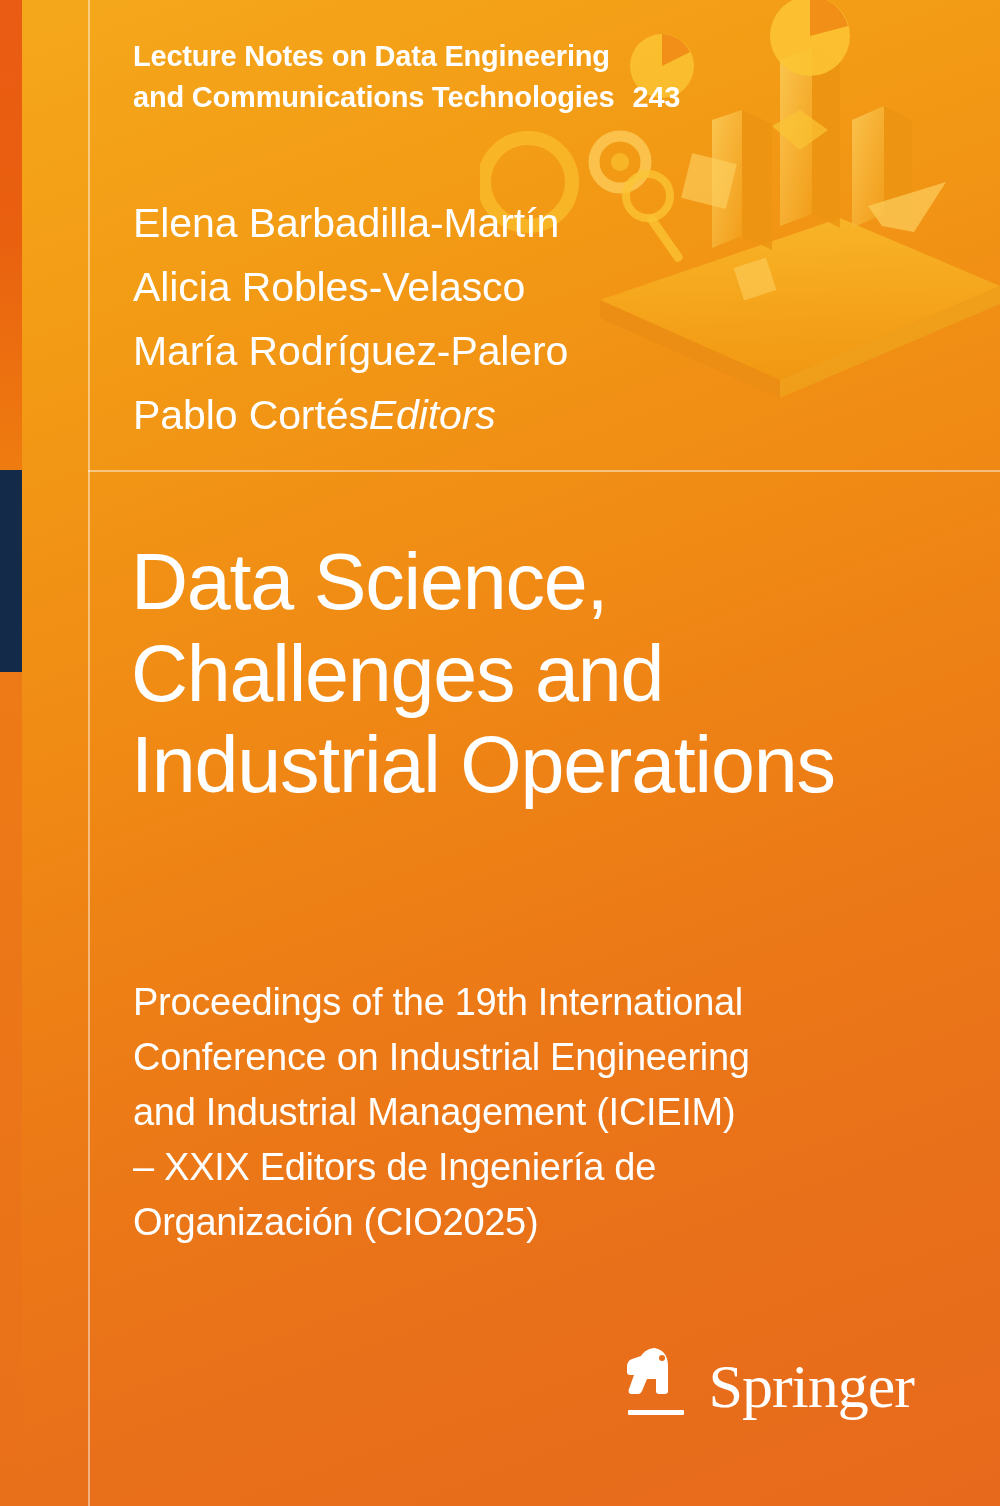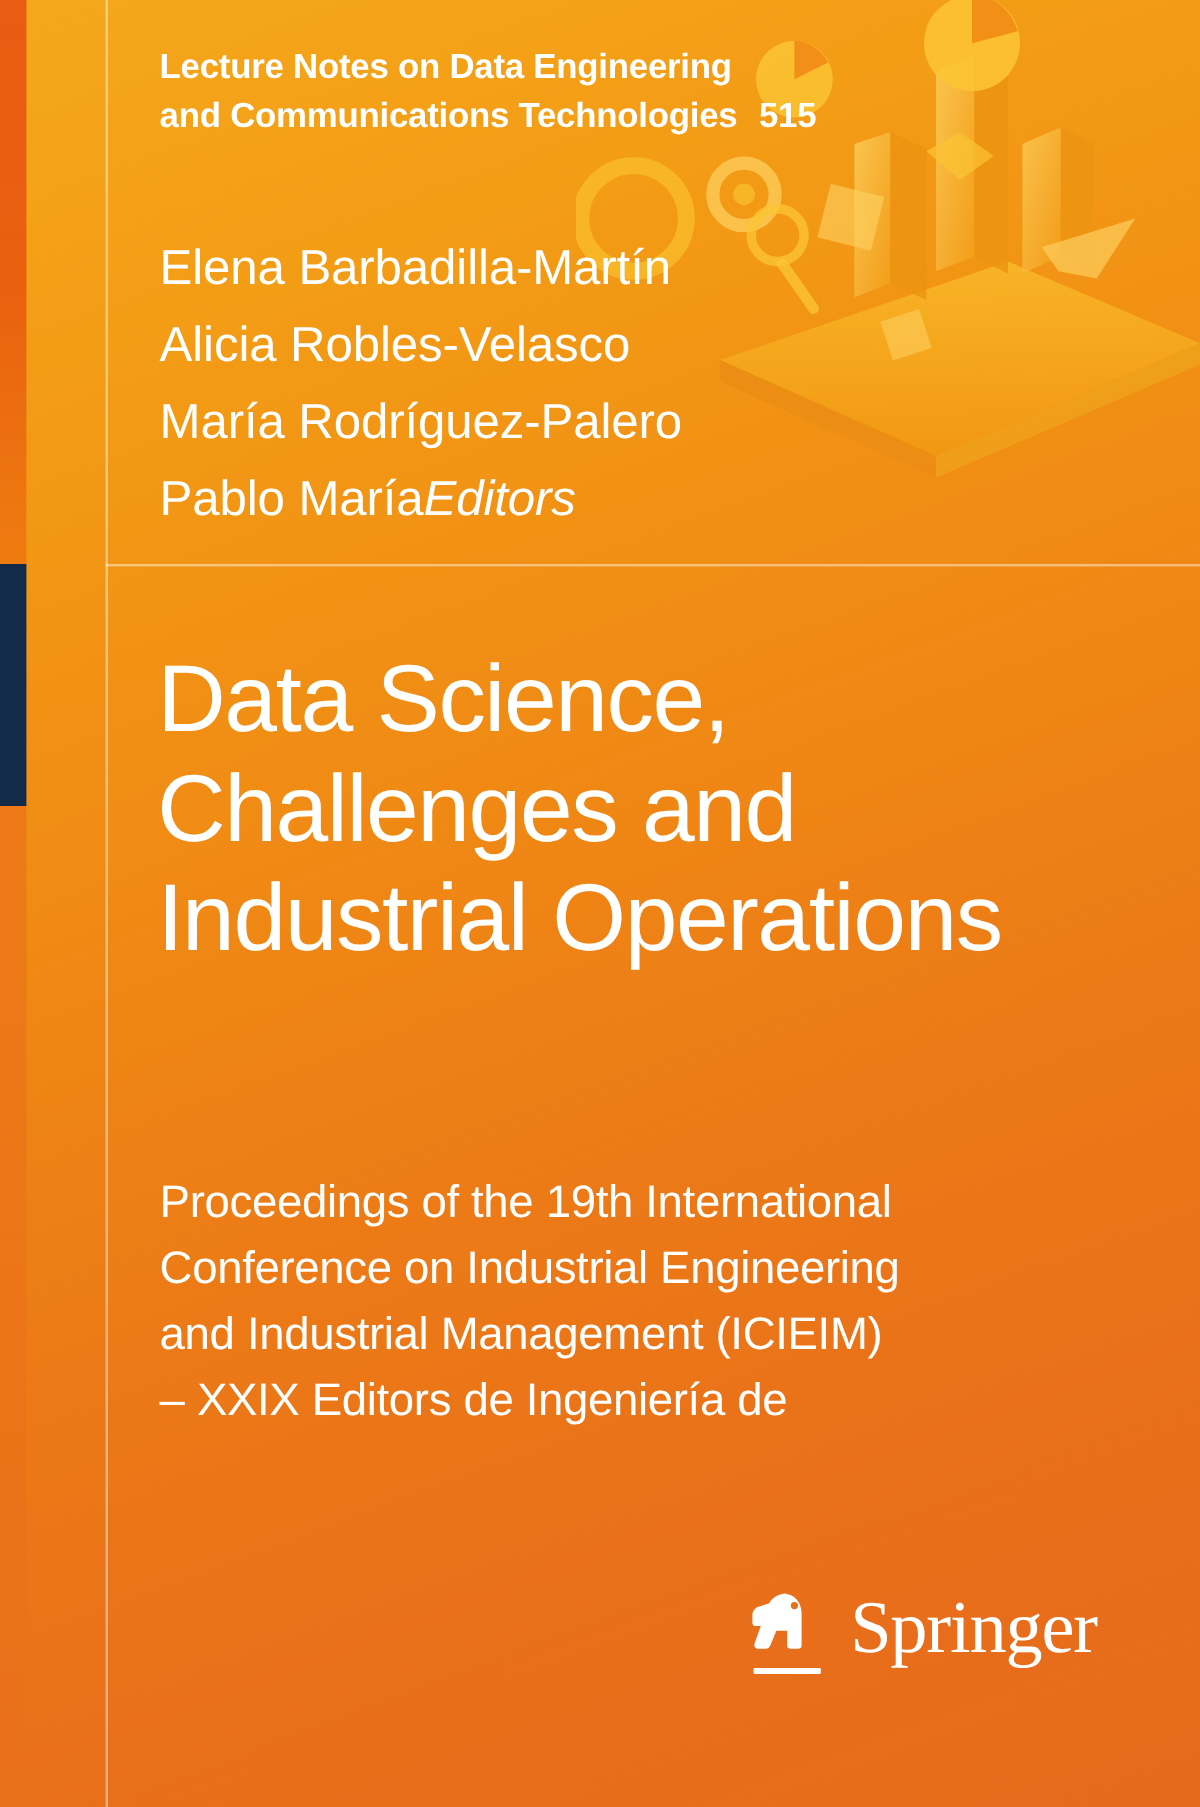--- a/index.html
+++ b/index.html
@@ -116,23 +116,23 @@
     font-size: 38px;
     line-height: 1.45;
     letter-spacing: -0.3px;
   }
   .subtitle div { white-space: nowrap; }
 
   
   .springer {
     position: absolute;
     right: 86px;
-    bottom: 104px;
+    bottom: 84px;
     display: flex;
-    align-items: flex-start;
+    align-items: flex-end;
     gap: 16px;
   }
   .springer-word {
     color: #ffffff;
     font-size: 62px;
     letter-spacing: -1px;
     font-family: "Liberation Serif", serif;
   }
 </style>
 </head>
@@ -185,43 +185,44 @@
     </svg>
   </div>
 
   <div class="left-stripe"></div>
   <div class="left-stripe-lower2"></div>
   <div class="vrule"></div>
   <div class="hrule"></div>
 
   <div class="series">
     <span>Lecture Notes on Data Engineering</span><br>
-    <span>and Communications Technologies</span><span class="vol">515</span>
+    <span>and Communications Technologies</span><span class="vol">243</span>
   </div>
 
   <div class="editors">
     <div>Elena Barbadilla-Martín</div>
     <div>Alicia Robles-Velasco</div>
     <div>María Rodríguez-Palero</div>
     <div>
-      <span>Pablo María</span><span class="ed-label">Editors</span>
+      <span>Pablo Cortés</span><span class="ed-label">Editors</span>
     </div>
   </div>
 
   <div class="title">
     <div>Data Science,</div>
     <div>Challenges and</div>
     <div>Industrial Operations</div>
   </div>
 
   <div class="subtitle">
     <div>Proceedings of the 19th International</div>
     <div>Conference on Industrial Engineering</div>
     <div>and Industrial Management (ICIEIM)</div>
     <div>– XXIX Editors de Ingeniería de</div>
+    <div>Organización (CIO2025)</div>
   </div>
 
   <div class="springer">
     <svg width="72" height="80" viewBox="0 0 72 80" xmlns="http://www.w3.org/2000/svg">
       <g fill="#ffffff">
         <path d="M36 6 c-7 0 -12 3 -15 8 l-9 3 c-3 1 -5 4 -5 7 l0 6 c0 2 1 3 3 3 l4 0 -5 14 c-1 3 0 5 3 5 l6 0 c2 0 3 -1 4 -3 l5 -12 9 0 0 12 c0 2 1 3 3 3 l6 0 c2 0 3 -1 3 -3 l0 -26 c0 -10 -6 -17 -16 -17 z m6 13 a3 3 0 1 1 0 -6 a3 3 0 0 1 0 6 z"></path>
         <rect x="8" y="68" width="56" height="5" rx="1"></rect>
       </g>
     </svg>
     <span class="springer-word">Springer</span>

